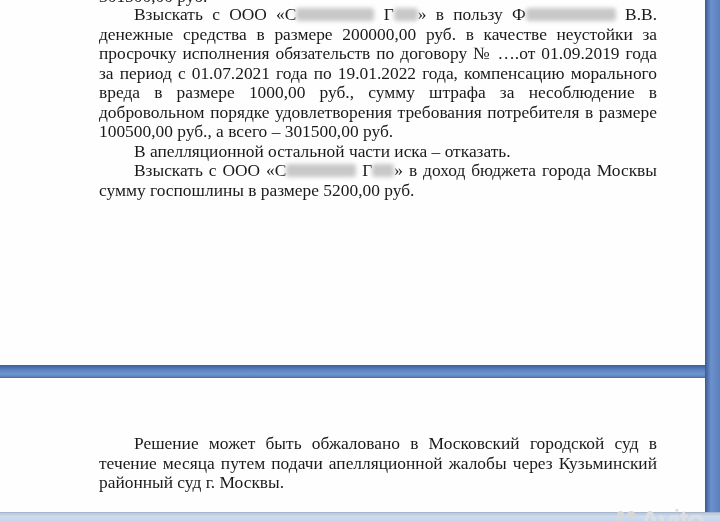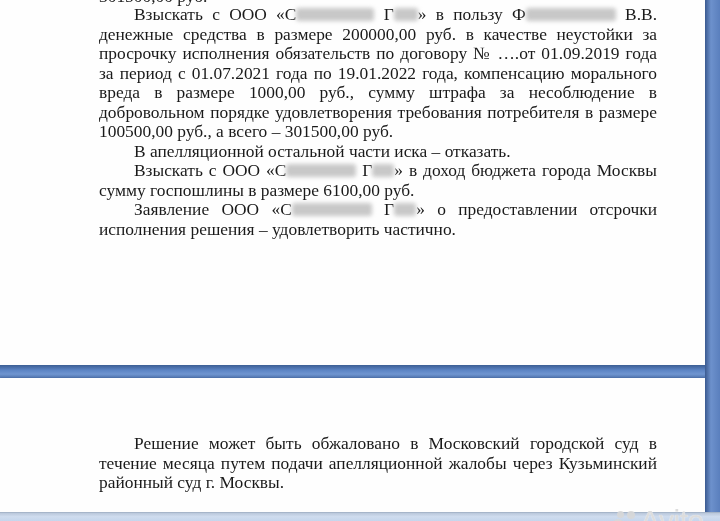--- a/index.html
+++ b/index.html
@@ -49,22 +49,21 @@
     #watermark .dots i { position: absolute; border-radius: 50%; background: rgba(215,215,215,0.9); }
   </style>
 </head>
 <body>
 
 <div id="page-1" class="page">
   <div id="prev-line">301500,00 руб.</div>
   <div class="text-col">
     <p class="para"><span>Взыскать с ООО «С</span><span class="blur" style="width:78px"></span><span> Г</span><span class="blur" style="width:24px"></span><span>» в пользу Ф</span><span class="blur" style="width:90px"></span><span> В.В. денежные средства в размере 200000,00 руб. в качестве неустойки за просрочку исполнения обязательств по договору № ….от 01.09.2019 года за период с 01.07.2021 года по 19.01.2022 года, компенсацию морального вреда в размере 1000,00 руб., сумму штрафа за несоблюдение в добровольном порядке удовлетворения требования потребителя в размере 100500,00 руб., а всего – 301500,00 руб.</span></p>
     <p class="para">В апелляционной остальной части иска – отказать.</p>
-    <p class="para"><span>Взыскать с ООО «С</span><span class="blur" style="width:70px"></span><span> Г</span><span class="blur" style="width:22px"></span><span>» в доход бюджета города Москвы сумму госпошлины в размере 6100,00 руб.</span></p>
-    <p class="para"><span>Заявление ООО «С</span><span class="blur" style="width:80px"></span><span> Г</span><span class="blur" style="width:22px"></span><span>» о предоставлении отсрочки исполнения решения – удовлетворить частично.</span></p>
+    <p class="para"><span>Взыскать с ООО «С</span><span class="blur" style="width:70px"></span><span> Г</span><span class="blur" style="width:22px"></span><span>» в доход бюджета города Москвы сумму госпошлины в размере 5200,00 руб.</span></p>
   </div>
 </div>
 
 <div id="gap-bar"></div>
 
 <div id="page-2" class="page">
   <div class="text-col">
     <p class="para">Решение может быть обжаловано в Московский городской суд в течение месяца путем подачи апелляционной жалобы через Кузьминский районный суд г. Москвы.</p>
   </div>
 </div>

